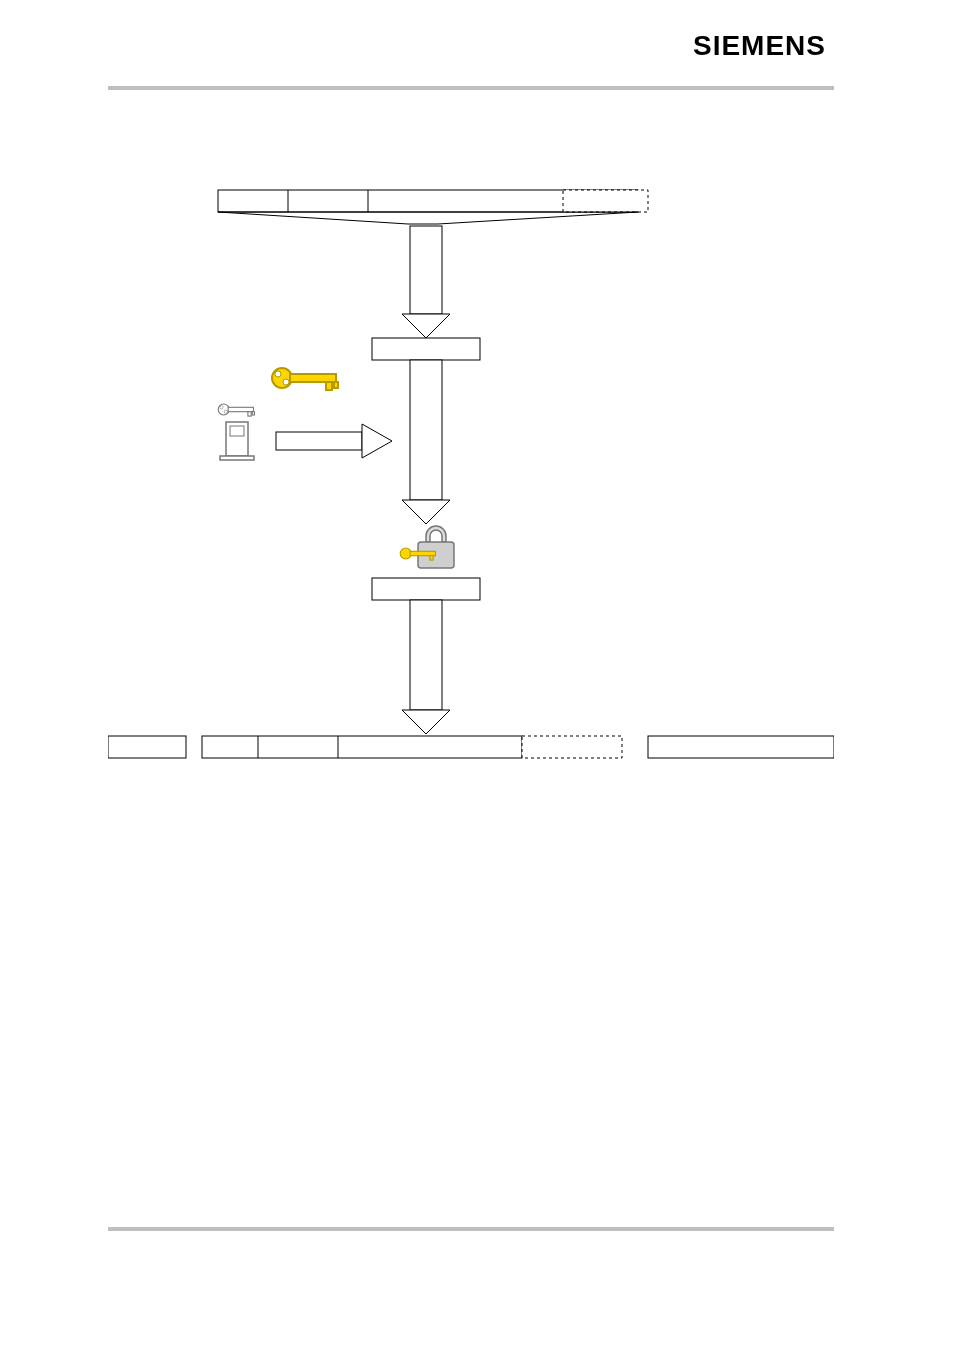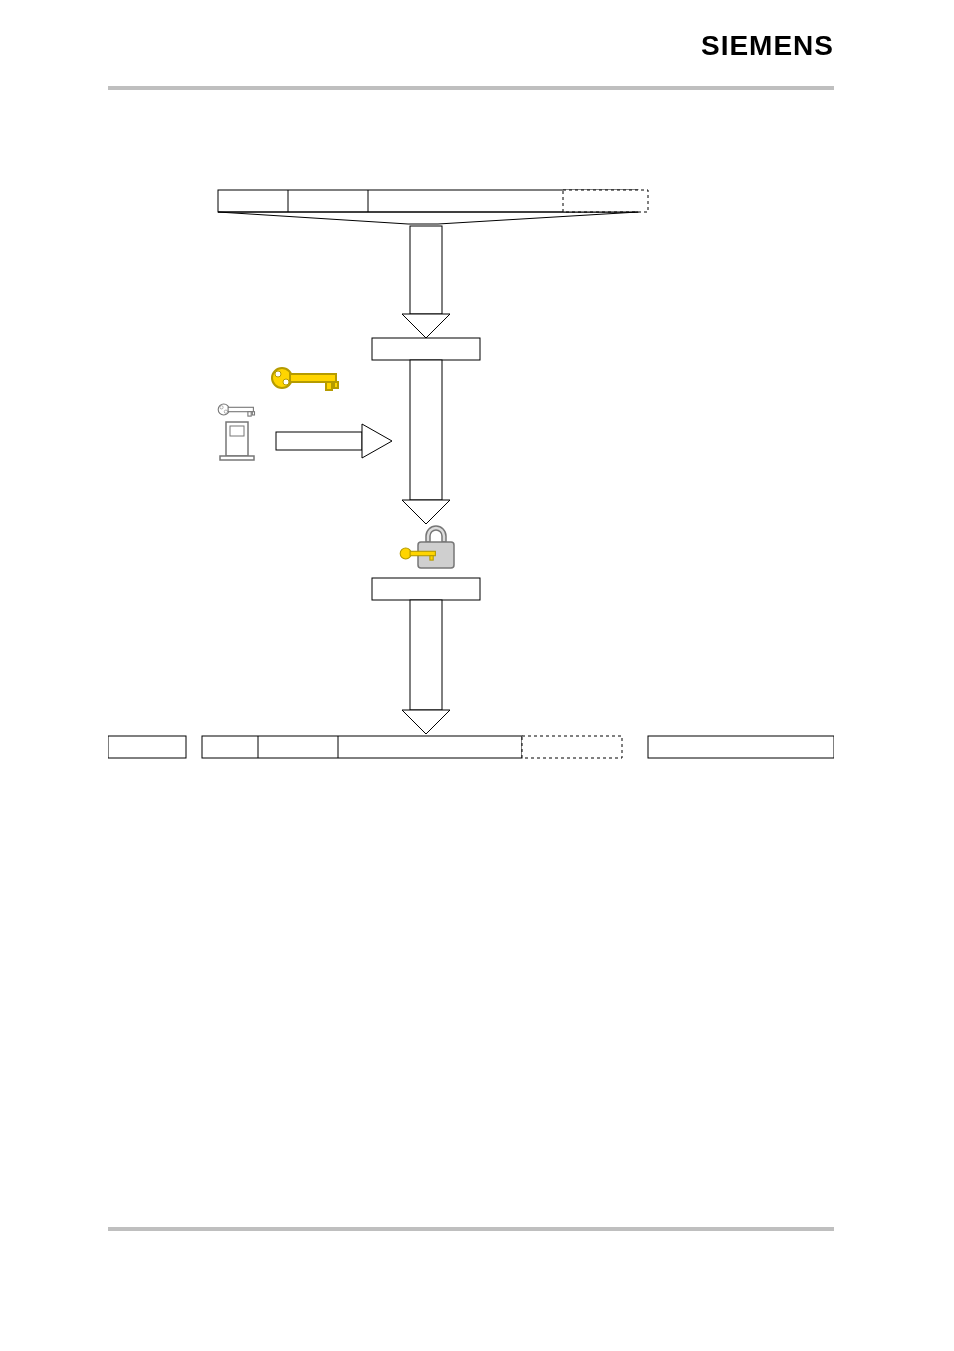--- a/index.html
+++ b/index.html
@@ -1,20 +1,20 @@
 <!DOCTYPE html>
 <html><head>
 <meta charset="utf-8">
 <style>
   * { box-sizing: border-box; margin: 0; padding: 0; }
   html, body { width: 954px; height: 1351px; background: #fff; font-family: Arial, Helvetica, sans-serif; color: #000; }
   .page { position: relative; width: 954px; height: 1351px; }
 
   .header-area { position: absolute; top: 0; left: 0; right: 0; }
-  .brand { position: absolute; top: 30px; right: 120px; font-weight: 900; font-size: 28px; letter-spacing: 1px; font-family: Arial, Helvetica, sans-serif; text-decoration: underline; }
+  .brand { position: absolute; top: 30px; right: 128px; font-weight: 900; font-size: 28px; letter-spacing: 1px; font-family: Arial, Helvetica, sans-serif; text-decoration: underline; }
   .brand-line { display: inline-block; }
 
   .top-rule { position: absolute; top: 86px; left: 108px; right: 120px; height: 4px; background: #bfbfbf; }
 
   .diagram { position: absolute; top: 180px; left: 108px; right: 120px; height: 580px; }
   
 
   .bottom-rule { position: absolute; bottom: 120px; left: 108px; right: 120px; height: 4px; background: #bfbfbf; }
 
   

